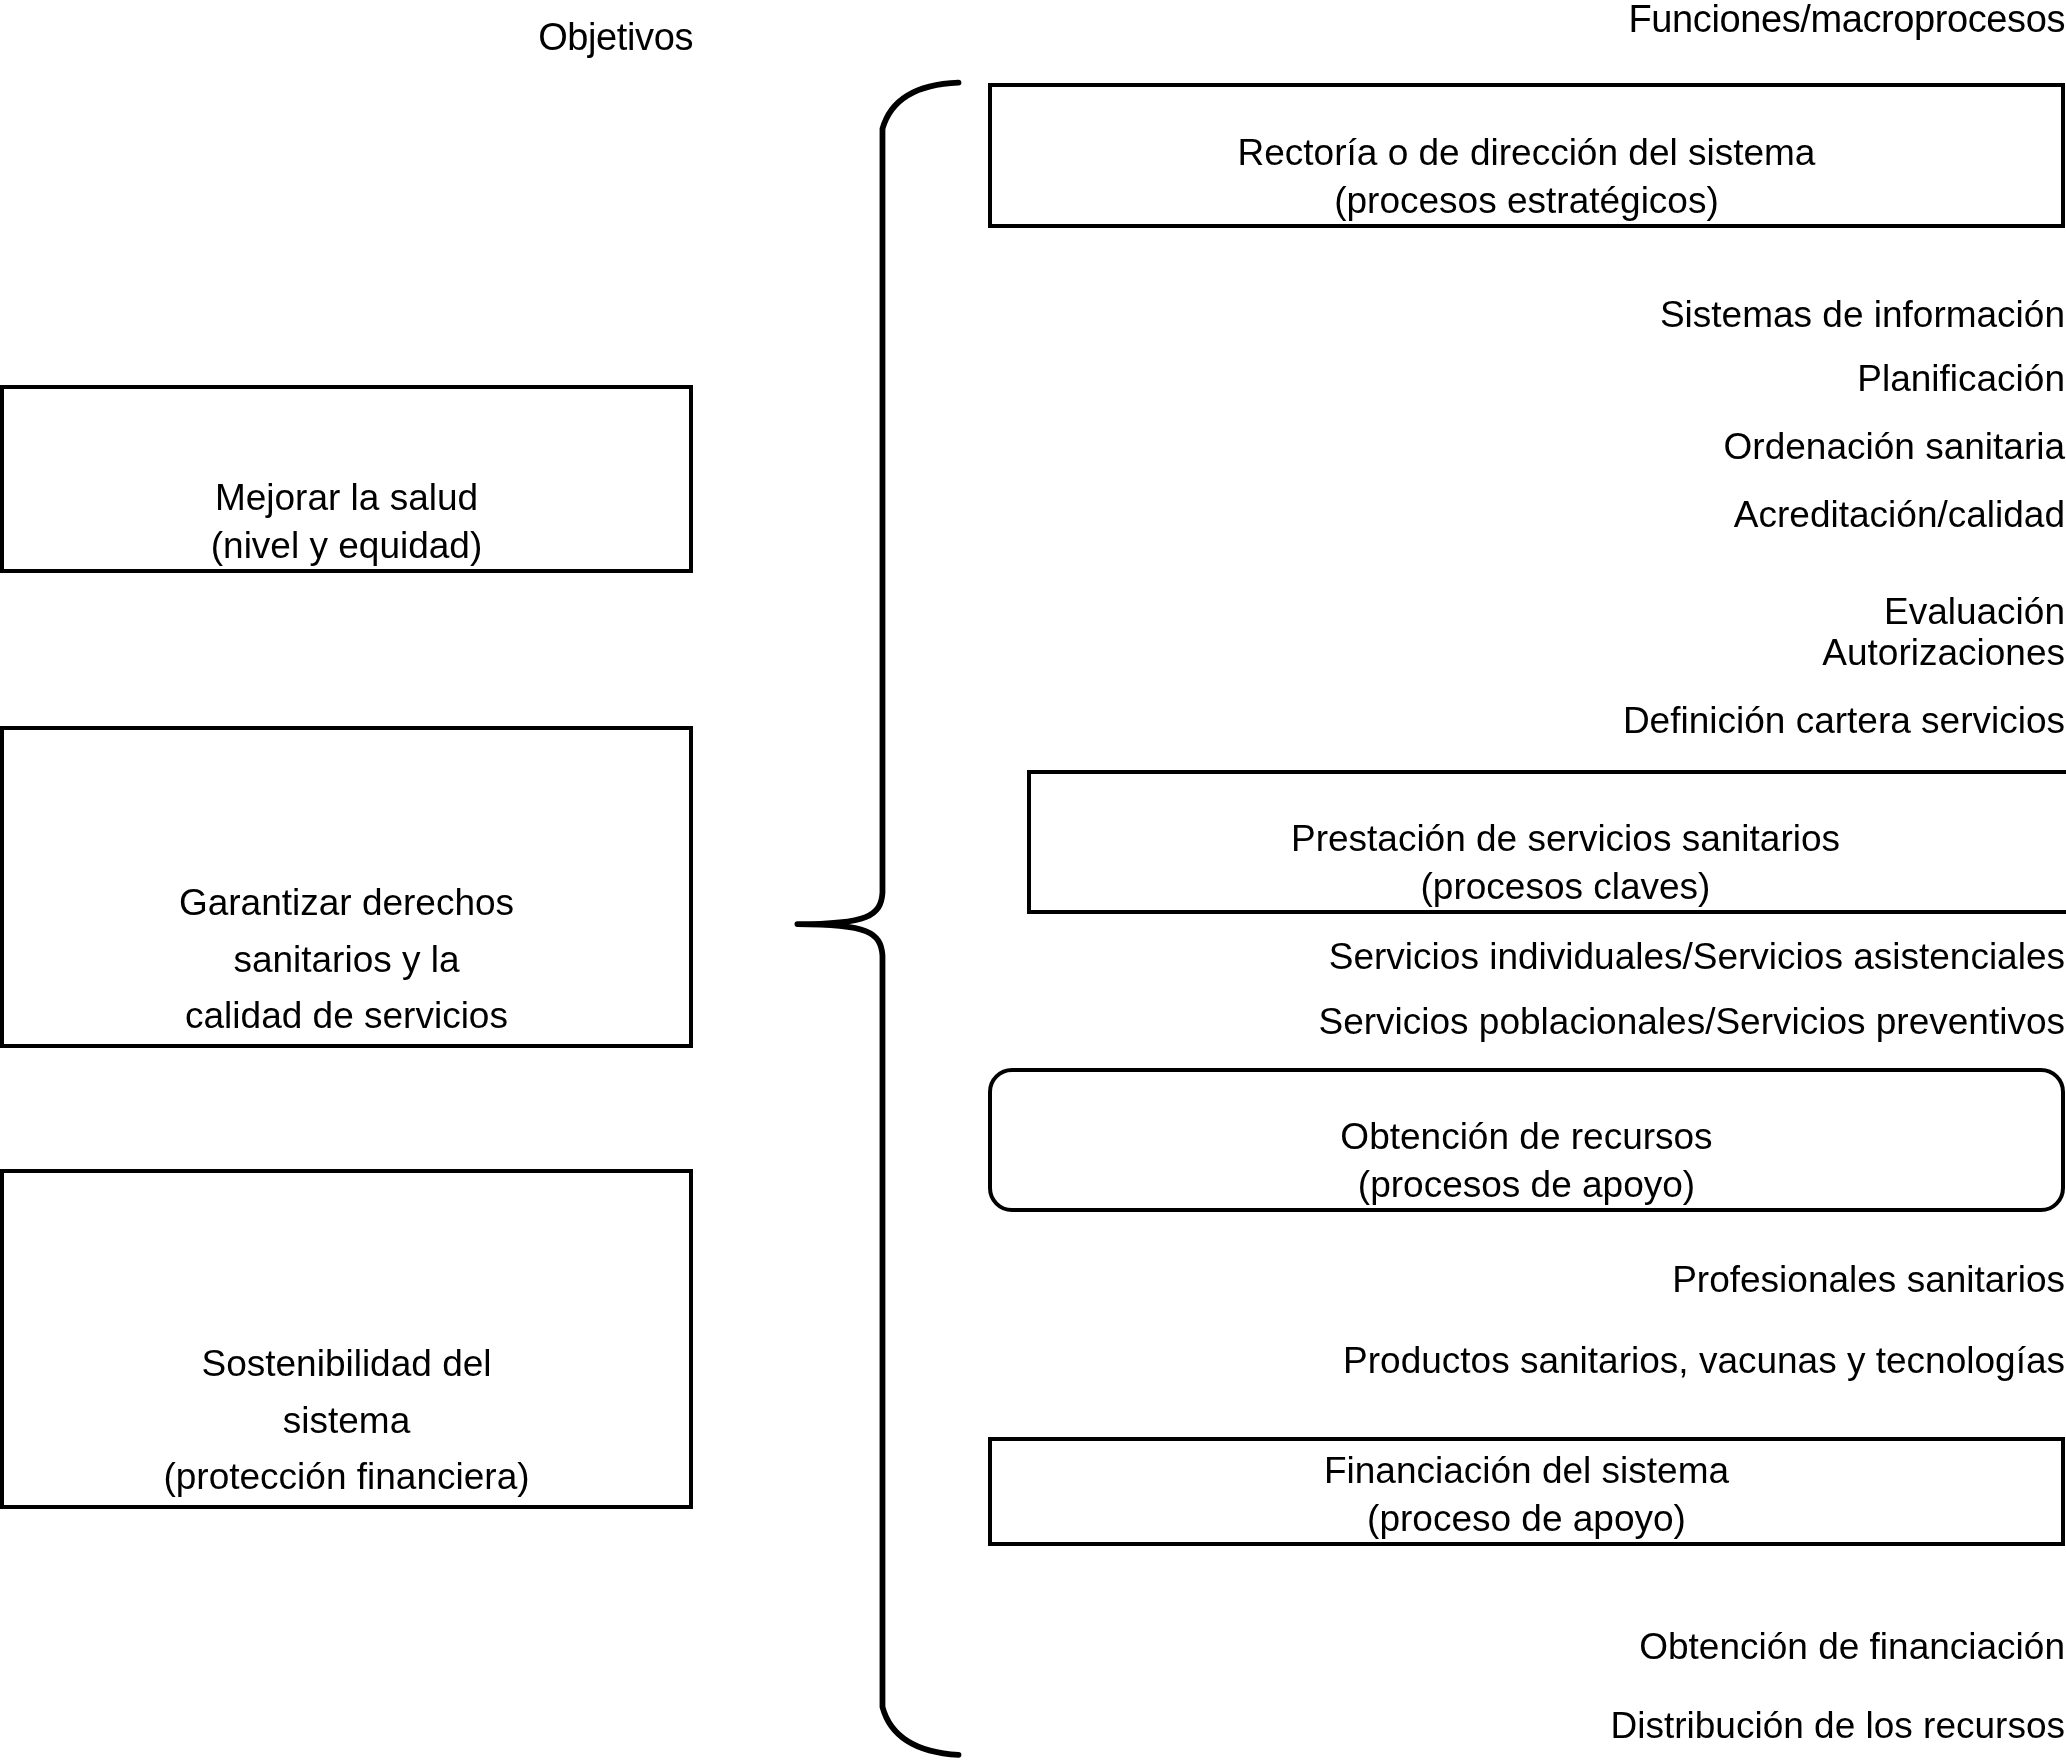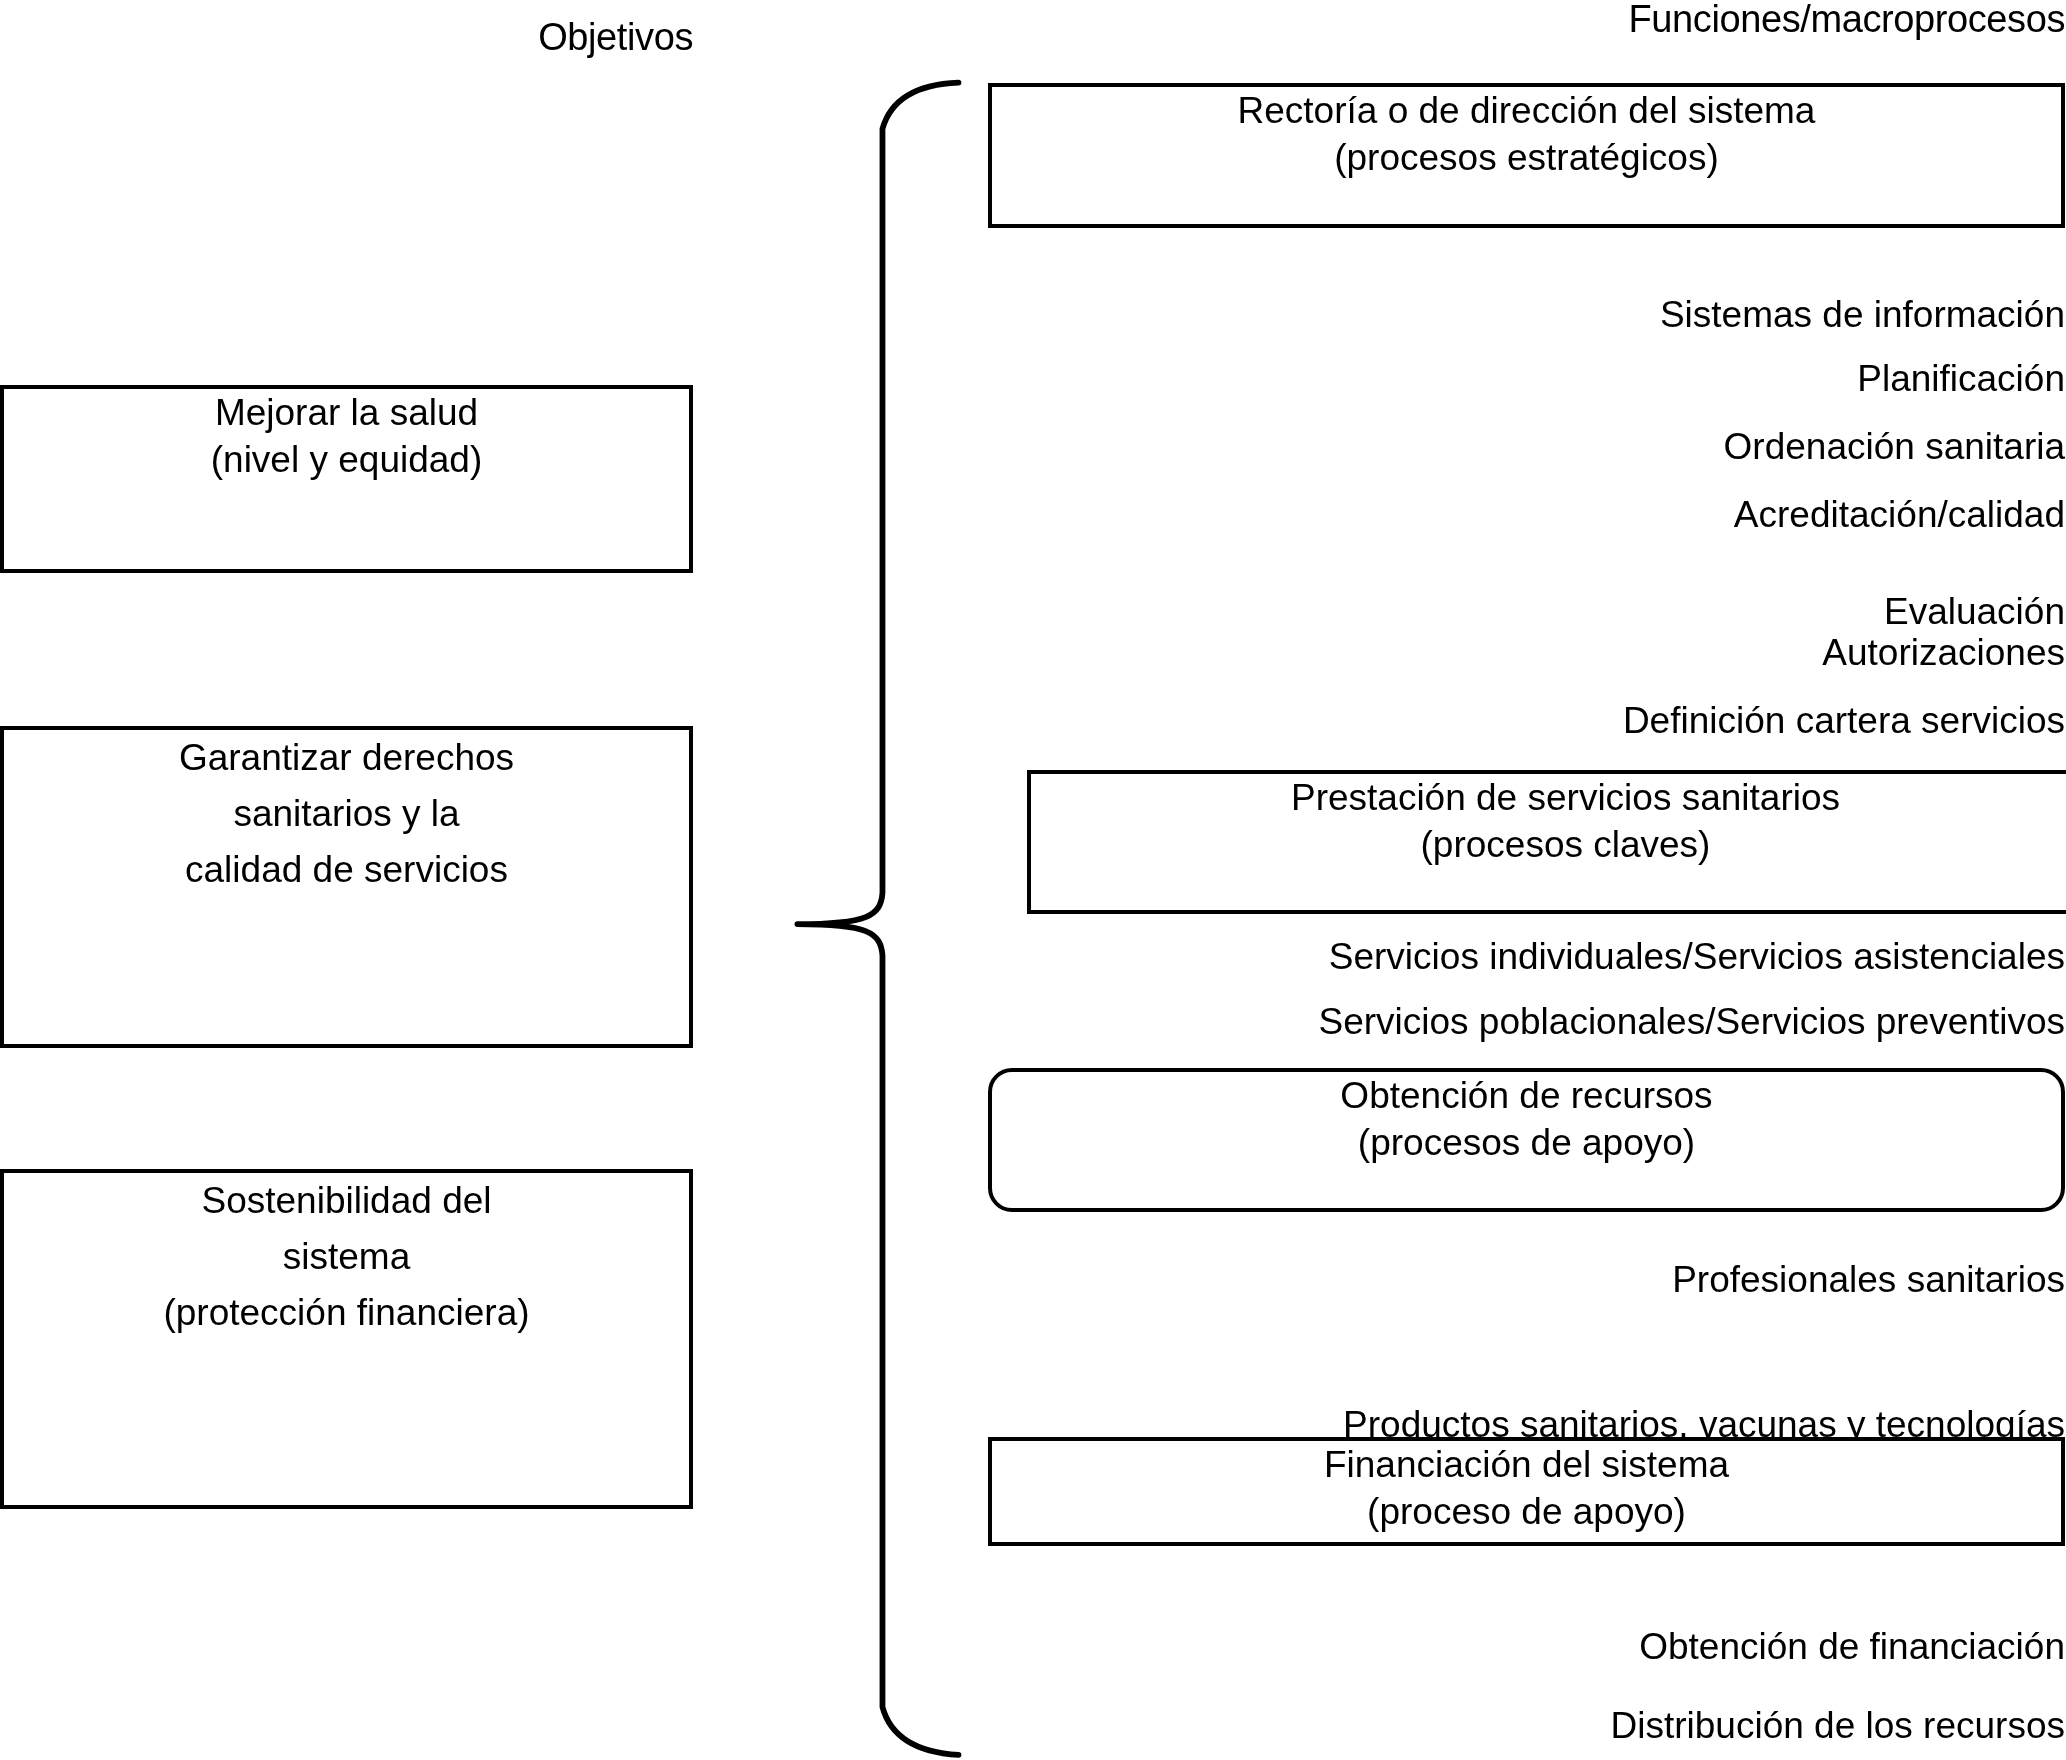--- a/index.html
+++ b/index.html
@@ -30,21 +30,21 @@
   #heading-objetivos { left: 0px;    top: 18px; width: 693px; }
   #heading-funciones { left: 988px; top: 0px;  width: 1077px; }
 
   
   .box {
     position: absolute;
     box-sizing: border-box;
     border: 4.1px solid #000000;
     background: #ffffff;
     display: flex;
-    align-items: flex-start;
+    align-items: flex-end;
     justify-content: center;
   }
   .box .box-text {
     text-align: center;
     font-size: 37px;
     line-height: 1.28;
     padding: 0 11.6px;
   }
 
   
@@ -148,21 +148,21 @@
   <div class="fn-line" style="top:938px">Servicios individuales/Servicios asistenciales</div>
 
   <div class="box" id="fn-box-2">
     <div class="box-text">
       <div>Obtención de recursos</div>
       <div>(procesos de apoyo)</div>
     </div>
   </div>
 
   <div class="fn-line" style="top:1261px">Profesionales sanitarios</div>
-  <div class="fn-line" style="top:1406px">Productos sanitarios, vacunas y tecnologías</div>
+  <div class="fn-line" style="top:1342px">Productos sanitarios, vacunas y tecnologías</div>
 
   <div class="box" id="fn-box-3">
     <div class="box-text">
       <div>Financiación del sistema</div>
       <div>(proceso de apoyo)</div>
     </div>
   </div>
 
   <div class="fn-line" style="top:1628px">Obtención de financiación</div>
   <div class="fn-line" style="top:1707px">Distribución de los recursos</div>

